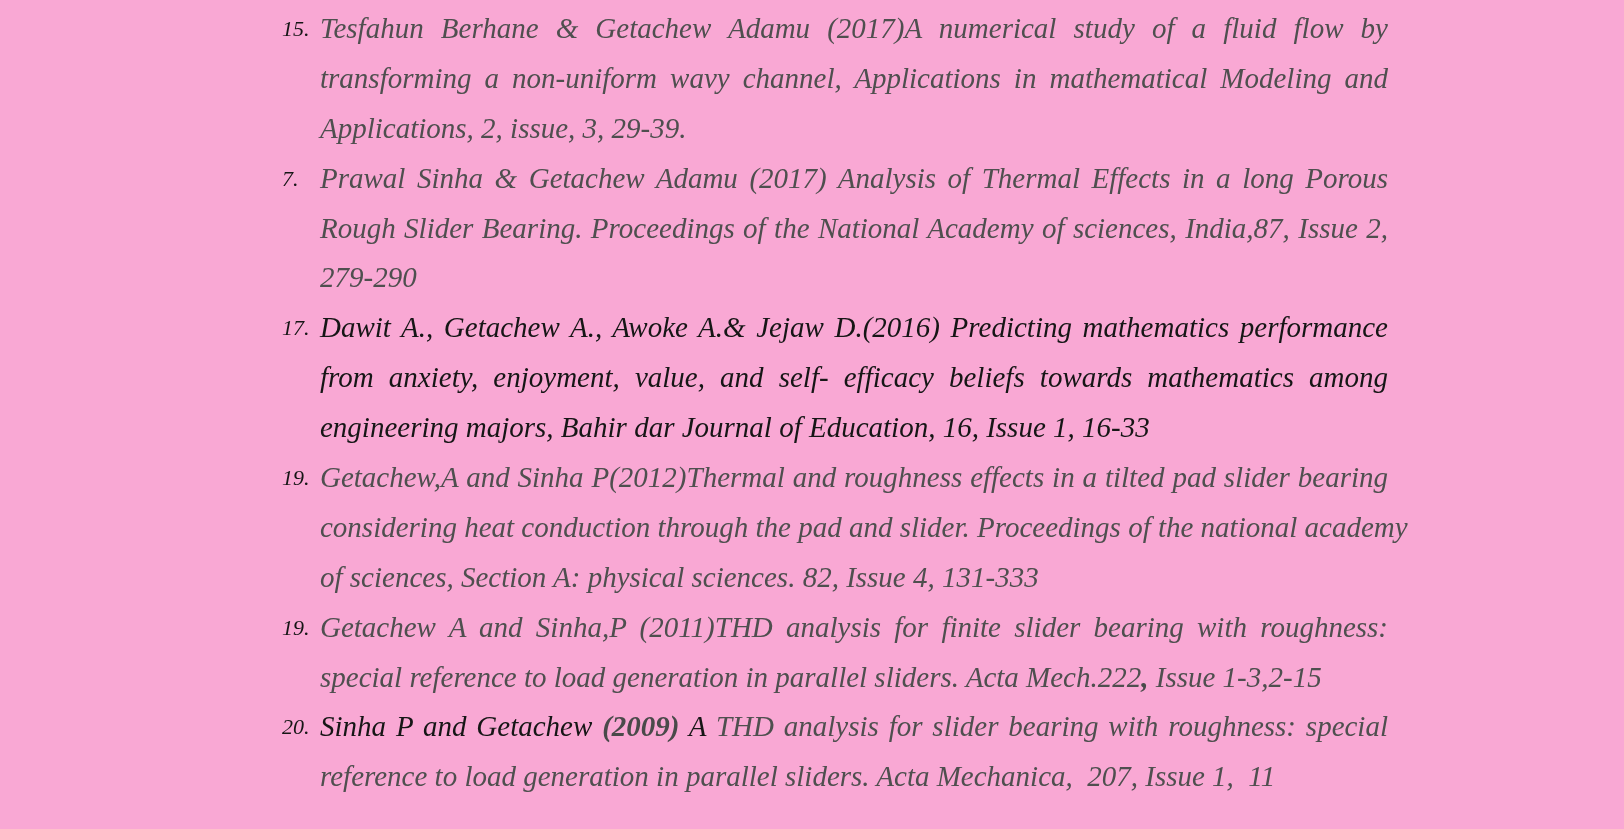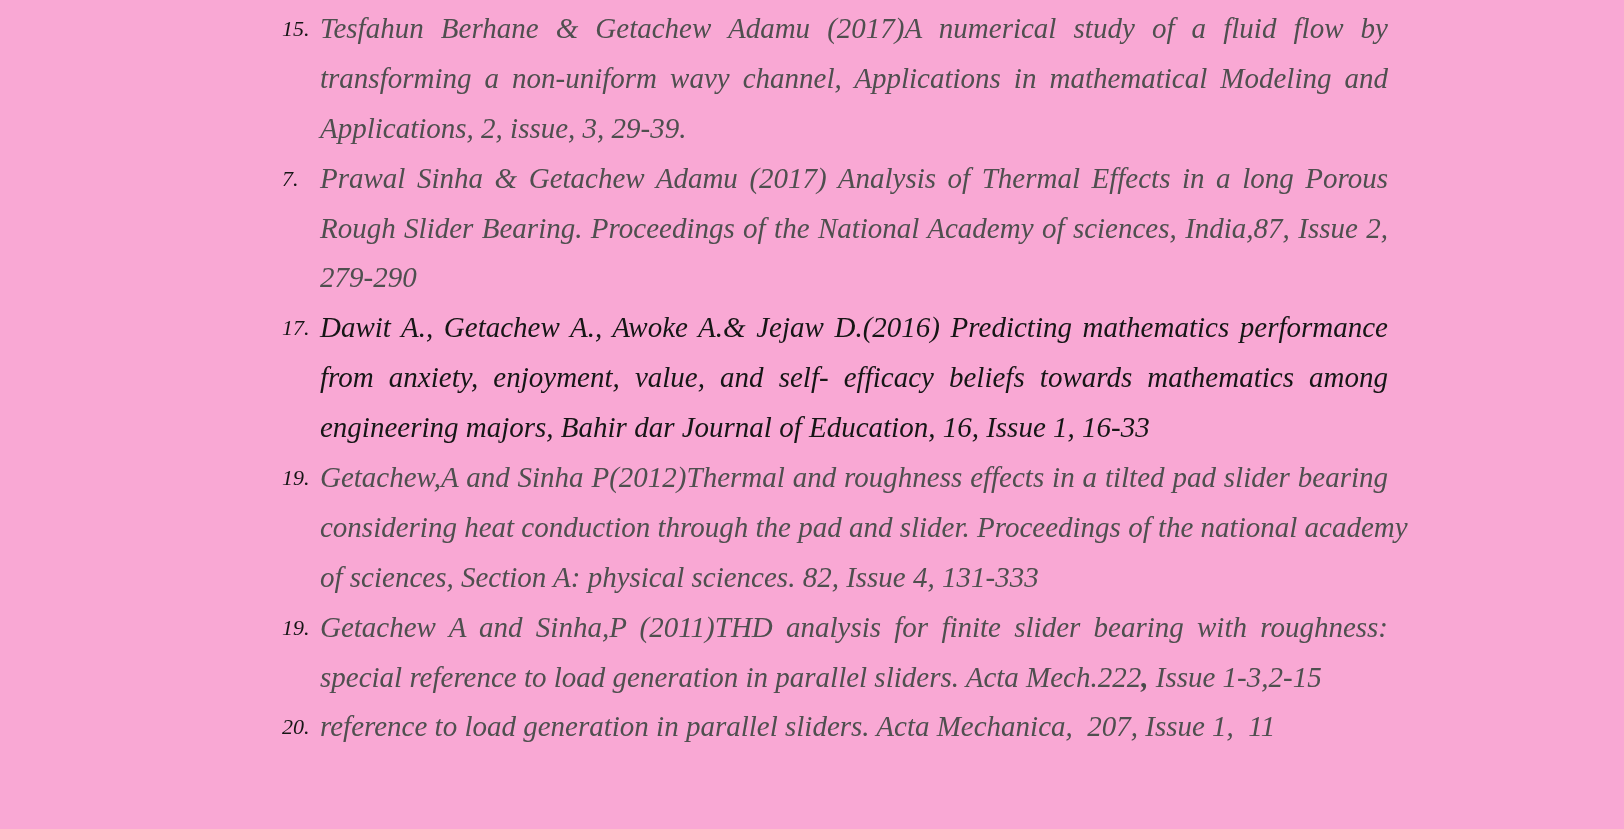--- a/index.html
+++ b/index.html
@@ -83,16 +83,17 @@
         <div class="line"><span class="run gray">considering heat conduction through the pad and slider. Proceedings of the national academy</span></div>
         <div class="line last"><span class="run gray">of sciences, Section A: physical sciences. 82, Issue 4, 131-333</span></div>
       </div>
       <div class="ref">
         <span class="num">19.</span>
         <div class="line"><span class="run gray">Getachew A and Sinha,P (2011)THD analysis for finite slider bearing with roughness:</span></div>
         <div class="line last"><span class="run gray">special reference to load generation in parallel sliders. Acta Mech.222</span><span class="run boldgray">,</span><span class="run gray"> Issue 1-3,2-15</span></div>
       </div>
       <div class="ref">
         <span class="num">20.</span>
+        <div class="line"><span class="run black">Sinha P and Getachew </span><span class="run boldgray">(2009)</span><span class="run black"> A </span><span class="run gray">THD analysis for slider bearing with roughness: special</span></div>
         <div class="line last"><span class="run gray">reference to load generation in parallel sliders. Acta Mechanica,&nbsp; 207, Issue 1,&nbsp; 11</span></div>
       </div>
     </div>
 </main>
 
 </body></html>

